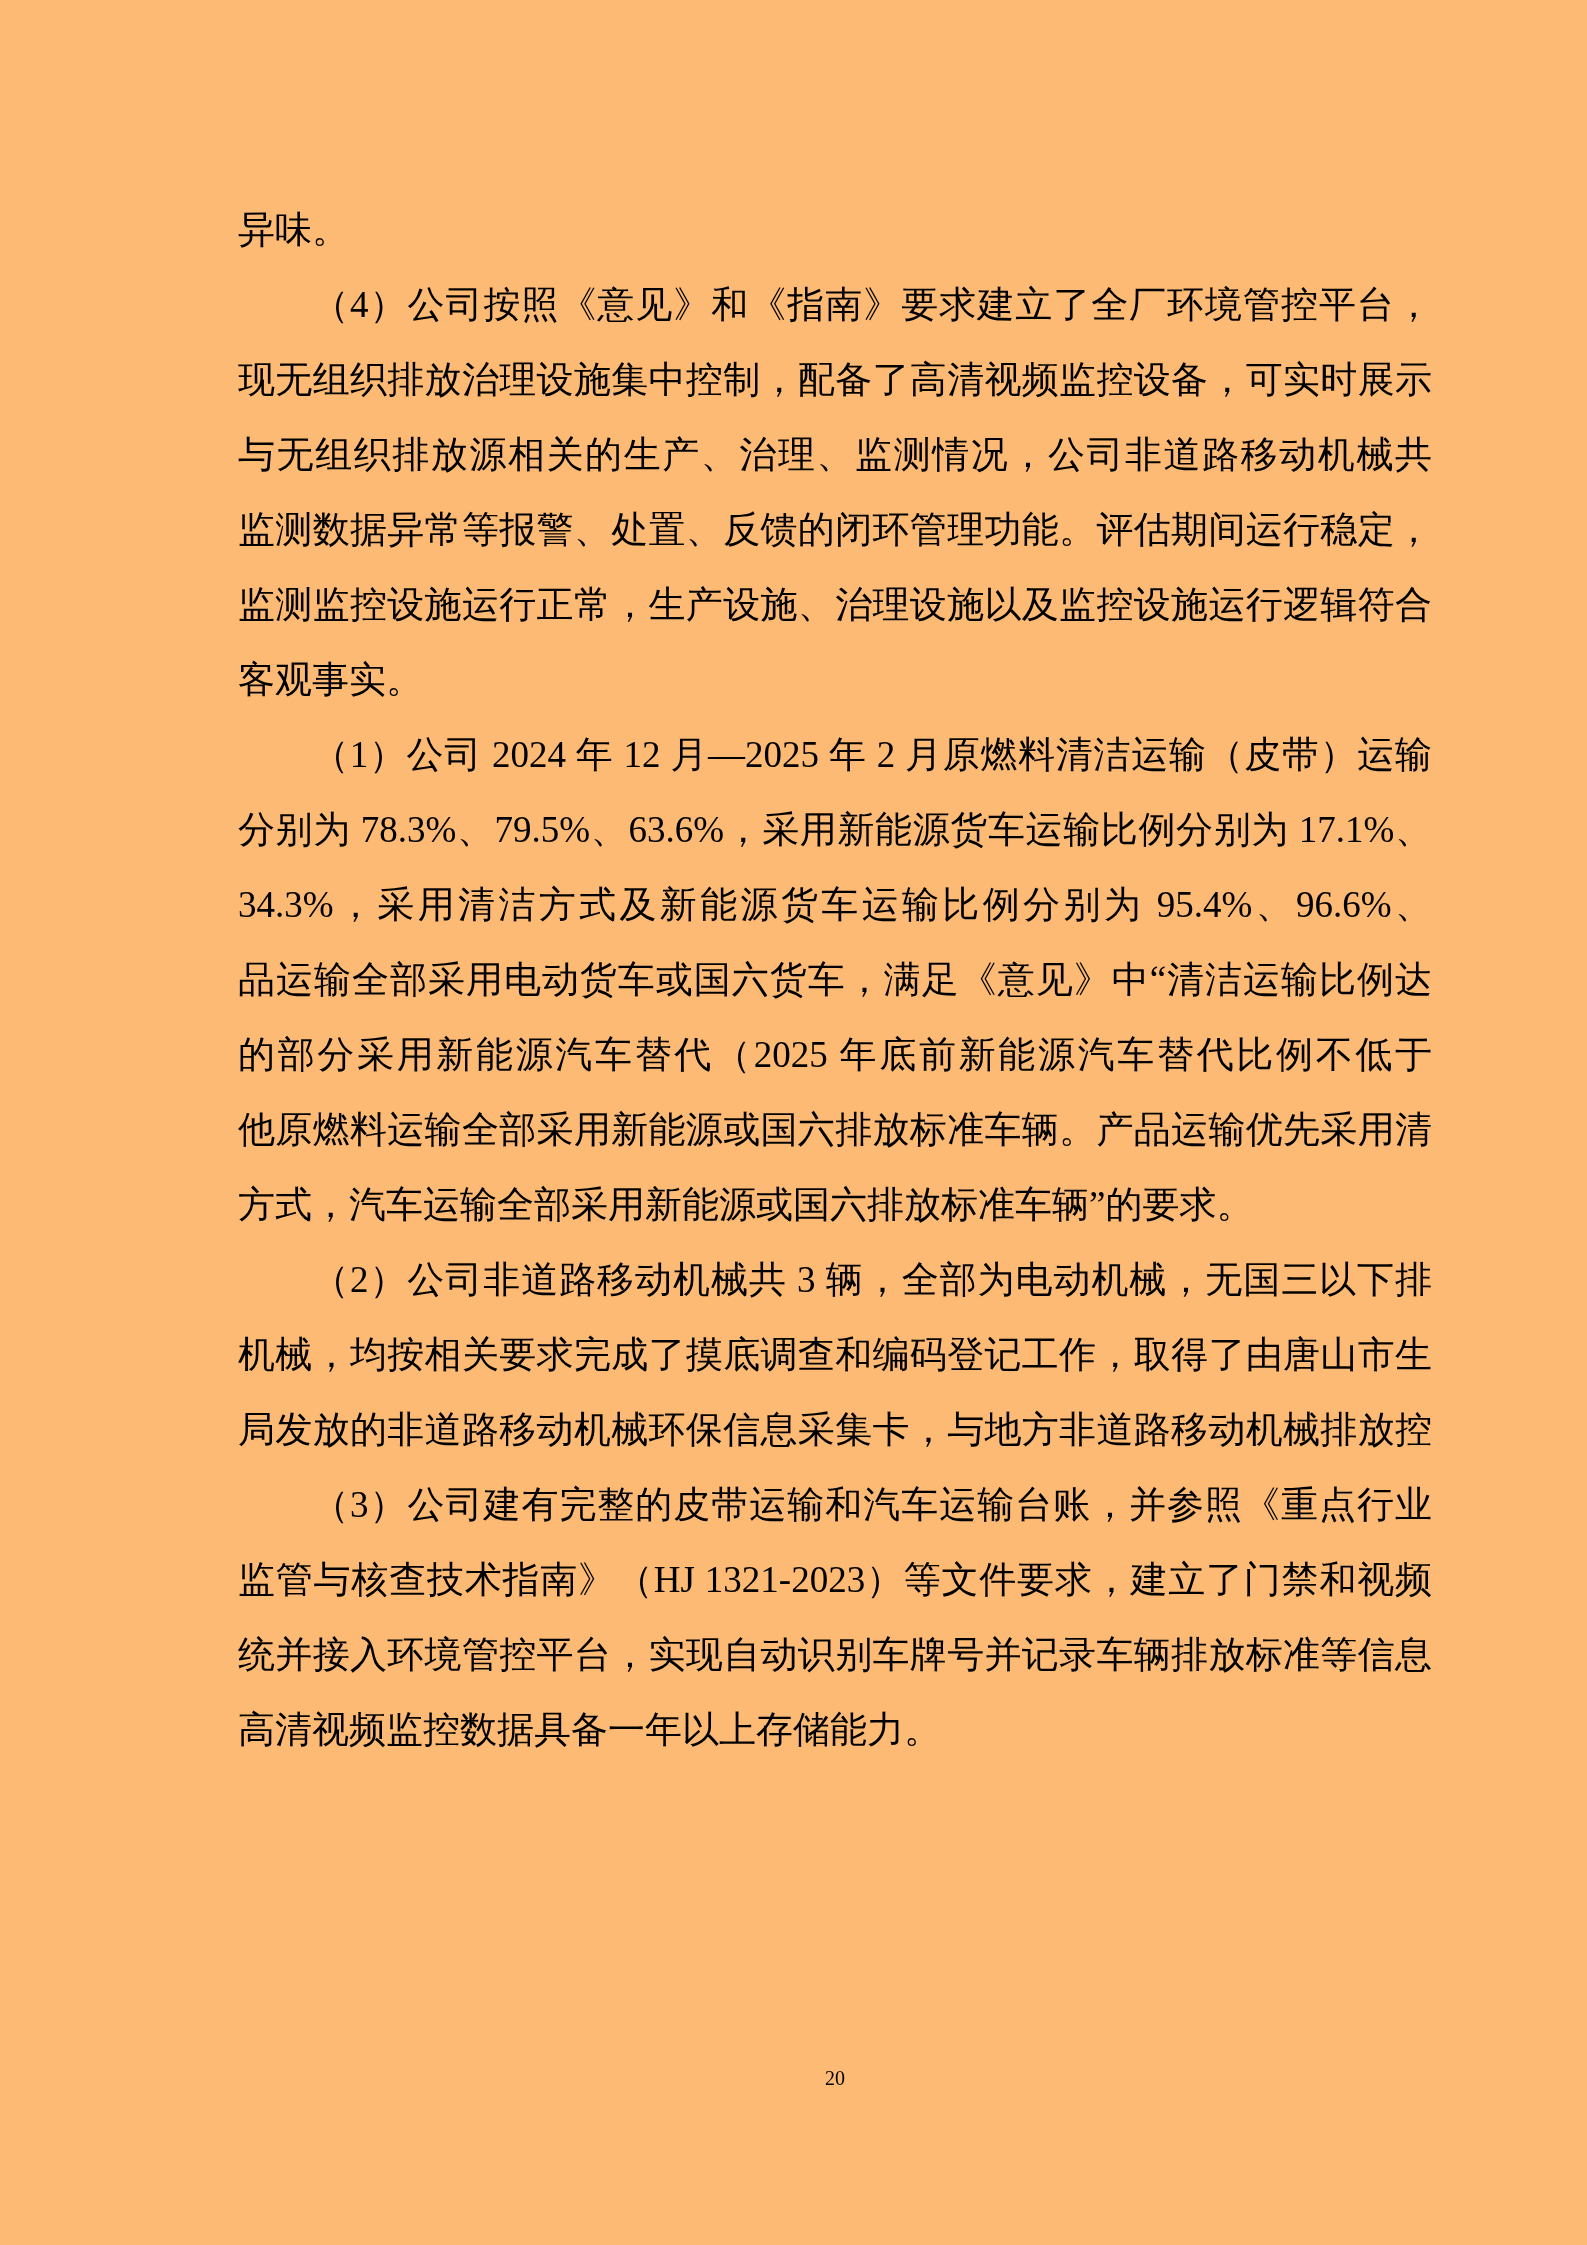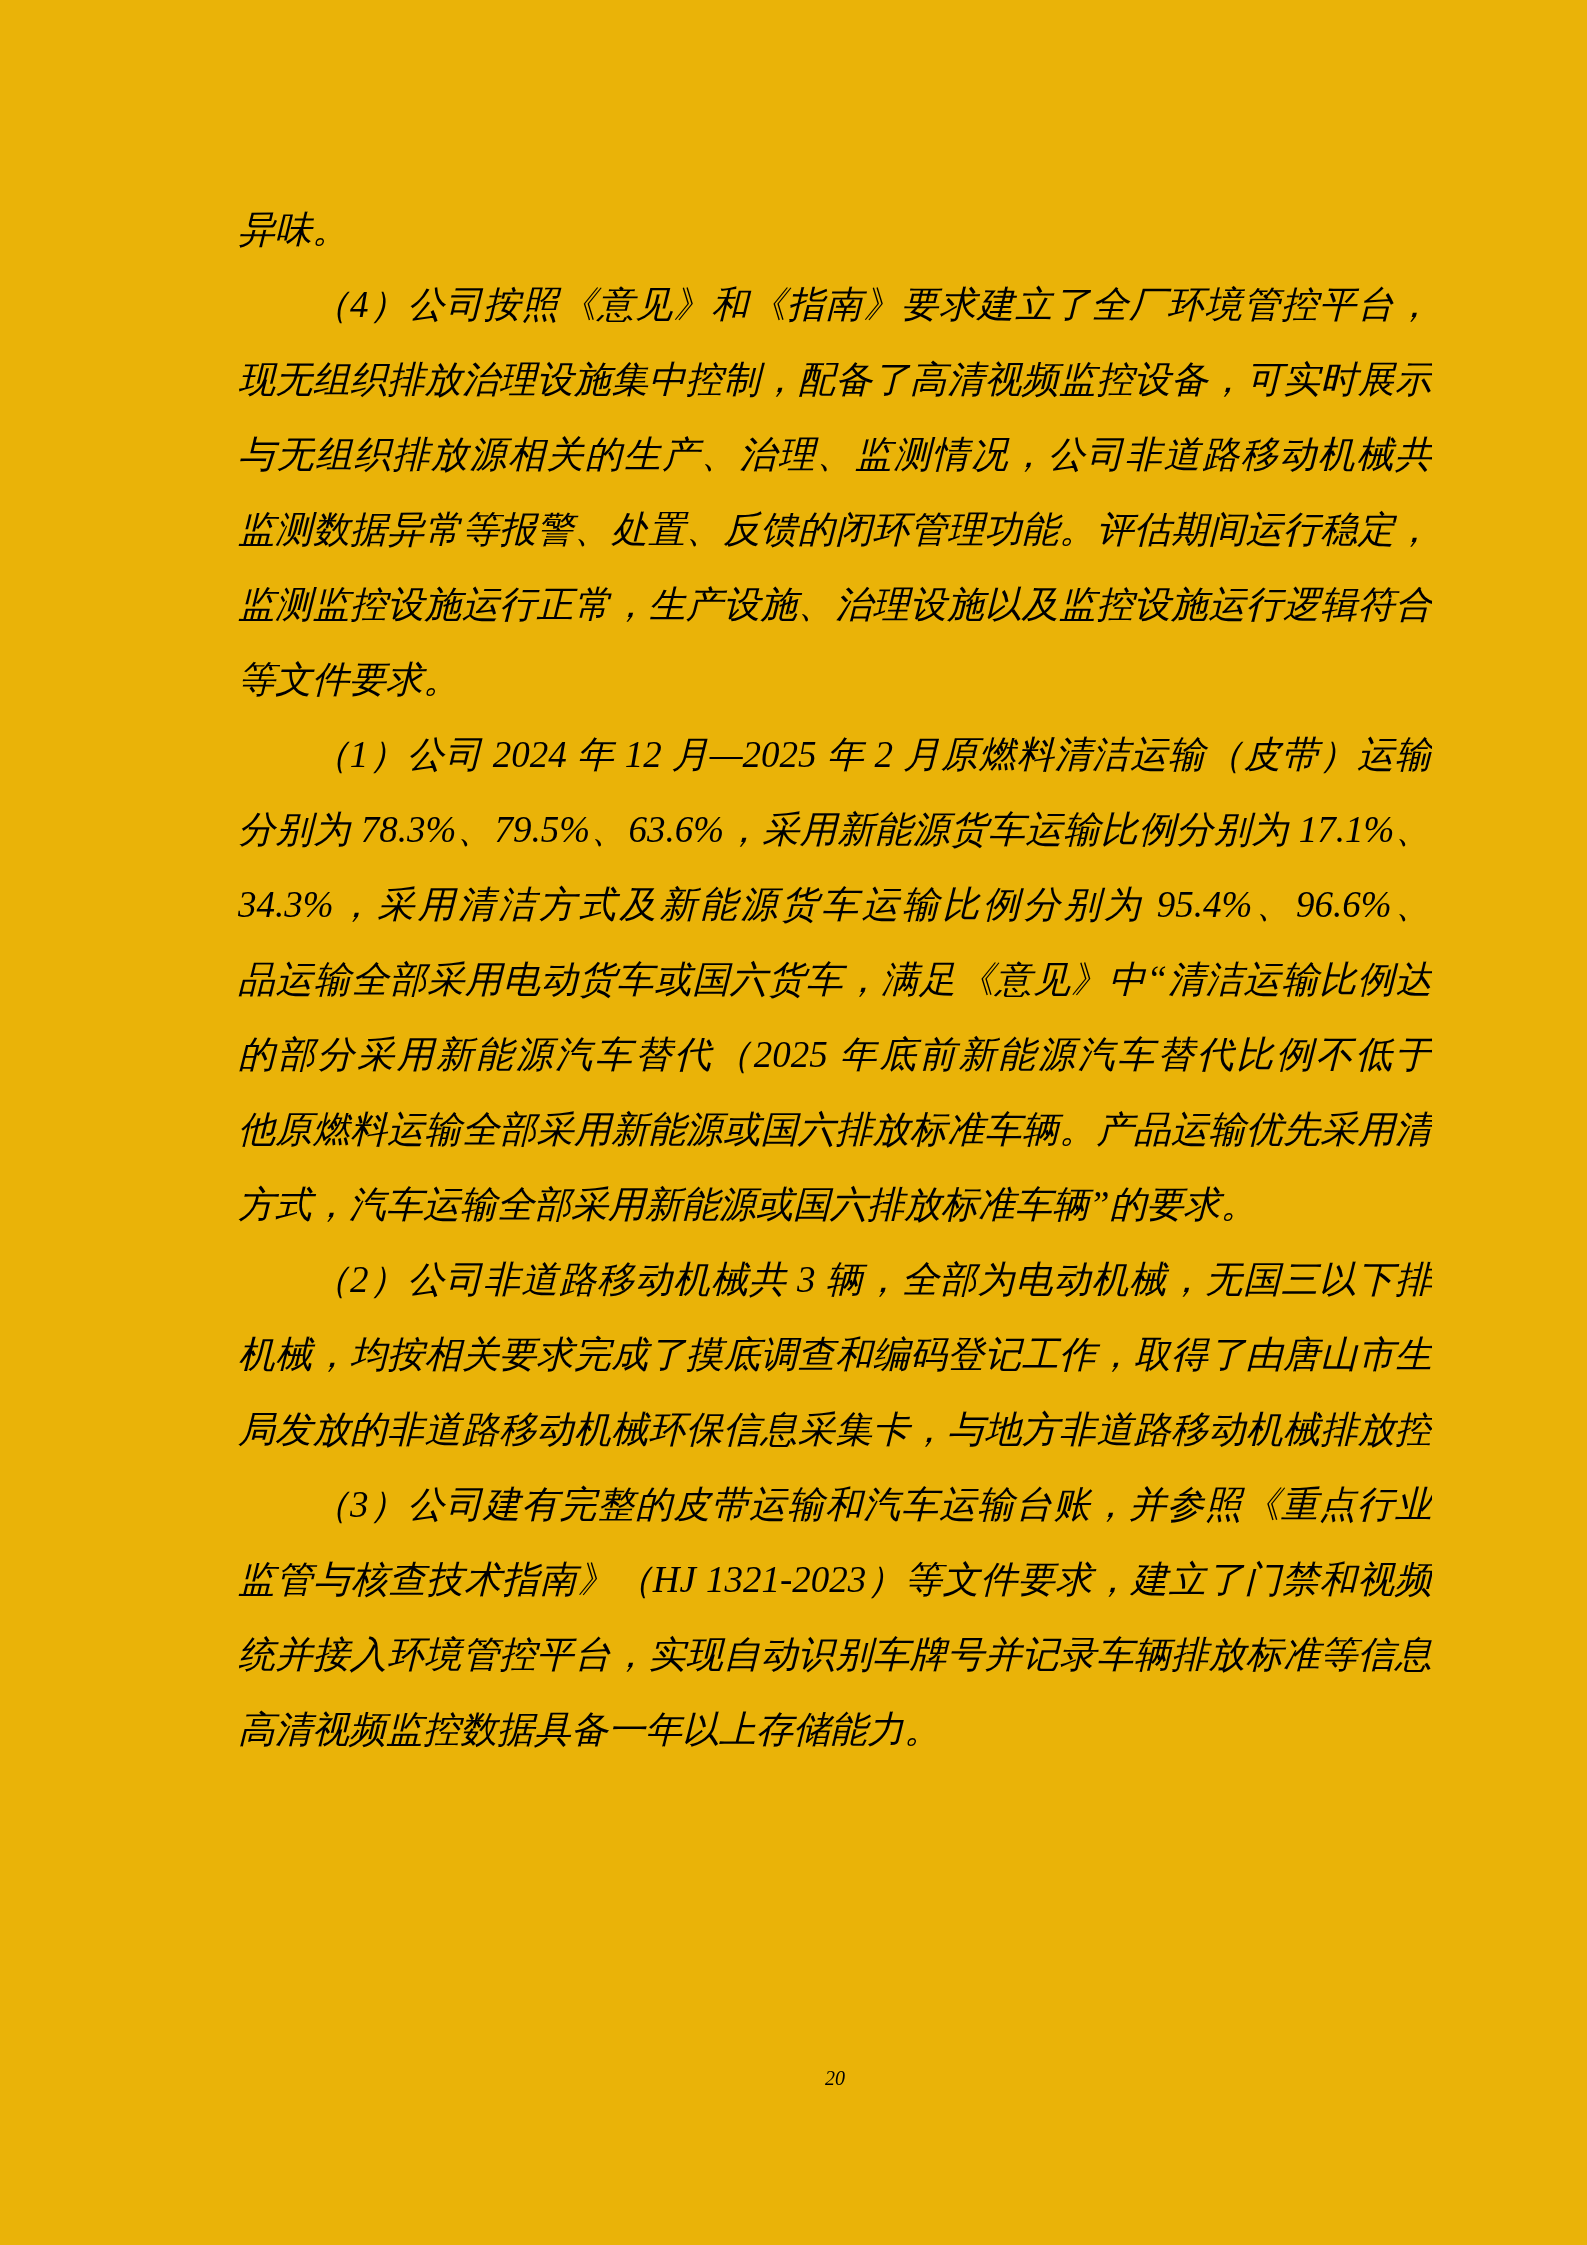--- a/index.html
+++ b/index.html
@@ -4,25 +4,24 @@
 <style>
   html, body {
     margin: 0;
     padding: 0;
     background: #ffffff;
   }
   .page {
     position: relative;
     width: 1587px;
     height: 2245px;
-    background: #eab308;
+    background: #fdba74;
     overflow: hidden;
     font-family: "Liberation Serif", "DejaVu Serif", serif;
     color: #000000;
-    font-style: italic;
   }
   .text-body {
     position: absolute;
     left: 238px;
     top: 192px;
     width: 1194px;
   }
   .paragraph {
     margin: 0;
     padding: 0;
@@ -64,21 +63,21 @@
   <main class="text-body" id="text-body">
       <div class="paragraph">
         <div class="line last">异味。</div>
       </div>
       <div class="paragraph">
         <div class="line indent">（4）公司按照《意见》和《指南》要求建立了全厂环境管控平台，实</div>
         <div class="line">现无组织排放治理设施集中控制，配备了高清视频监控设备，可实时展示</div>
         <div class="line">与无组织排放源相关的生产、治理、监测情况，公司非道路移动机械共</div>
         <div class="line">监测数据异常等报警、处置、反馈的闭环管理功能。评估期间运行稳定，</div>
         <div class="line">监测监控设施运行正常，生产设施、治理设施以及监控设施运行逻辑符合</div>
-        <div class="line last">等文件要求。</div>
+        <div class="line last">客观事实。</div>
       </div>
       <div class="paragraph">
         <div class="line indent">（1）公司 2024 年 12 月—2025 年 2 月原燃料清洁运输（皮带）运输量占比</div>
         <div class="line">分别为 78.3%、79.5%、63.6%，采用新能源货车运输比例分别为 17.1%、17.2%、</div>
         <div class="line">34.3%，采用清洁方式及新能源货车运输比例分别为 95.4%、96.6%、97.8%；产</div>
         <div class="line">品运输全部采用电动货车或国六货车，满足《意见》中“清洁运输比例达不到 80%</div>
         <div class="line">的部分采用新能源汽车替代（2025 年底前新能源汽车替代比例不低于 60%），其</div>
         <div class="line">他原燃料运输全部采用新能源或国六排放标准车辆。产品运输优先采用清洁运输</div>
         <div class="line last">方式，汽车运输全部采用新能源或国六排放标准车辆”的要求。</div>
       </div>

